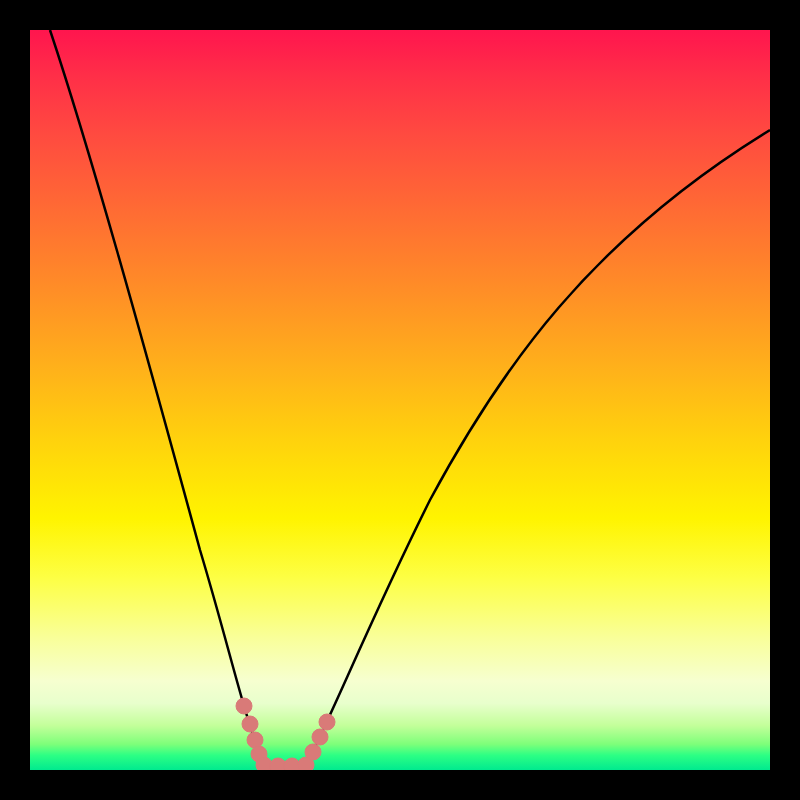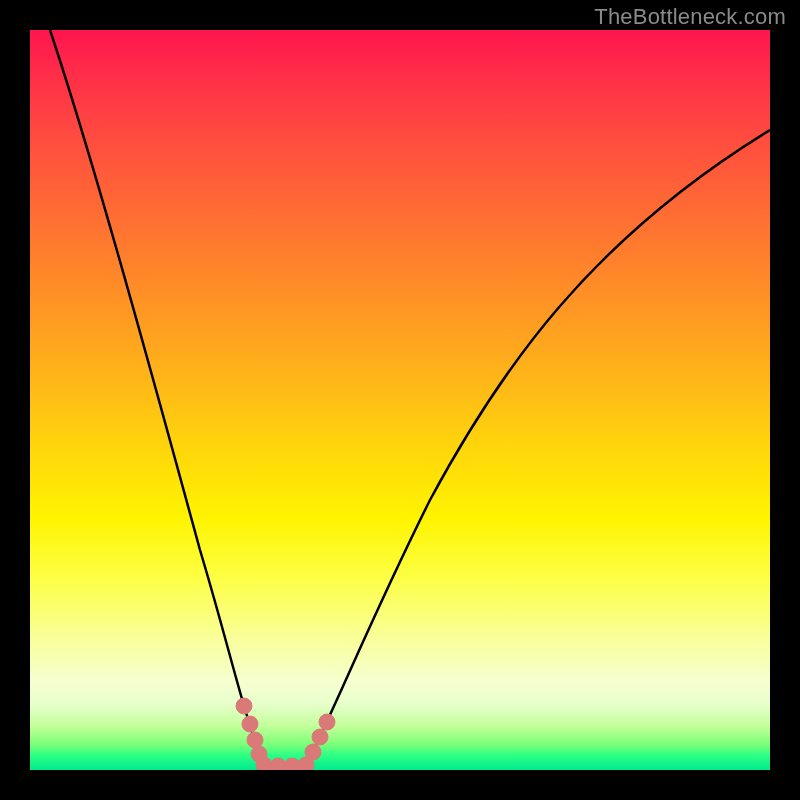--- a/index.html
+++ b/index.html
@@ -60,21 +60,20 @@
     left: 0;
     width: 740px;
     height: 740px;
   }
 </style>
 </head>
 <body>
 
 <div class="frame">
 
-  <div class="watermark">TheBottleneck.com</div>
 
   <div class="plot">
     <svg class="curve" viewBox="0 0 740 740" preserveAspectRatio="none">
       <path fill="none" stroke="#000" stroke-width="2.5" d="M 20 0
                C 60 120, 110 300, 170 520
                C 200 620, 215 690, 232 728
                L 232 735
                L 280 735
                L 280 726
                C 300 690, 340 590, 400 470

